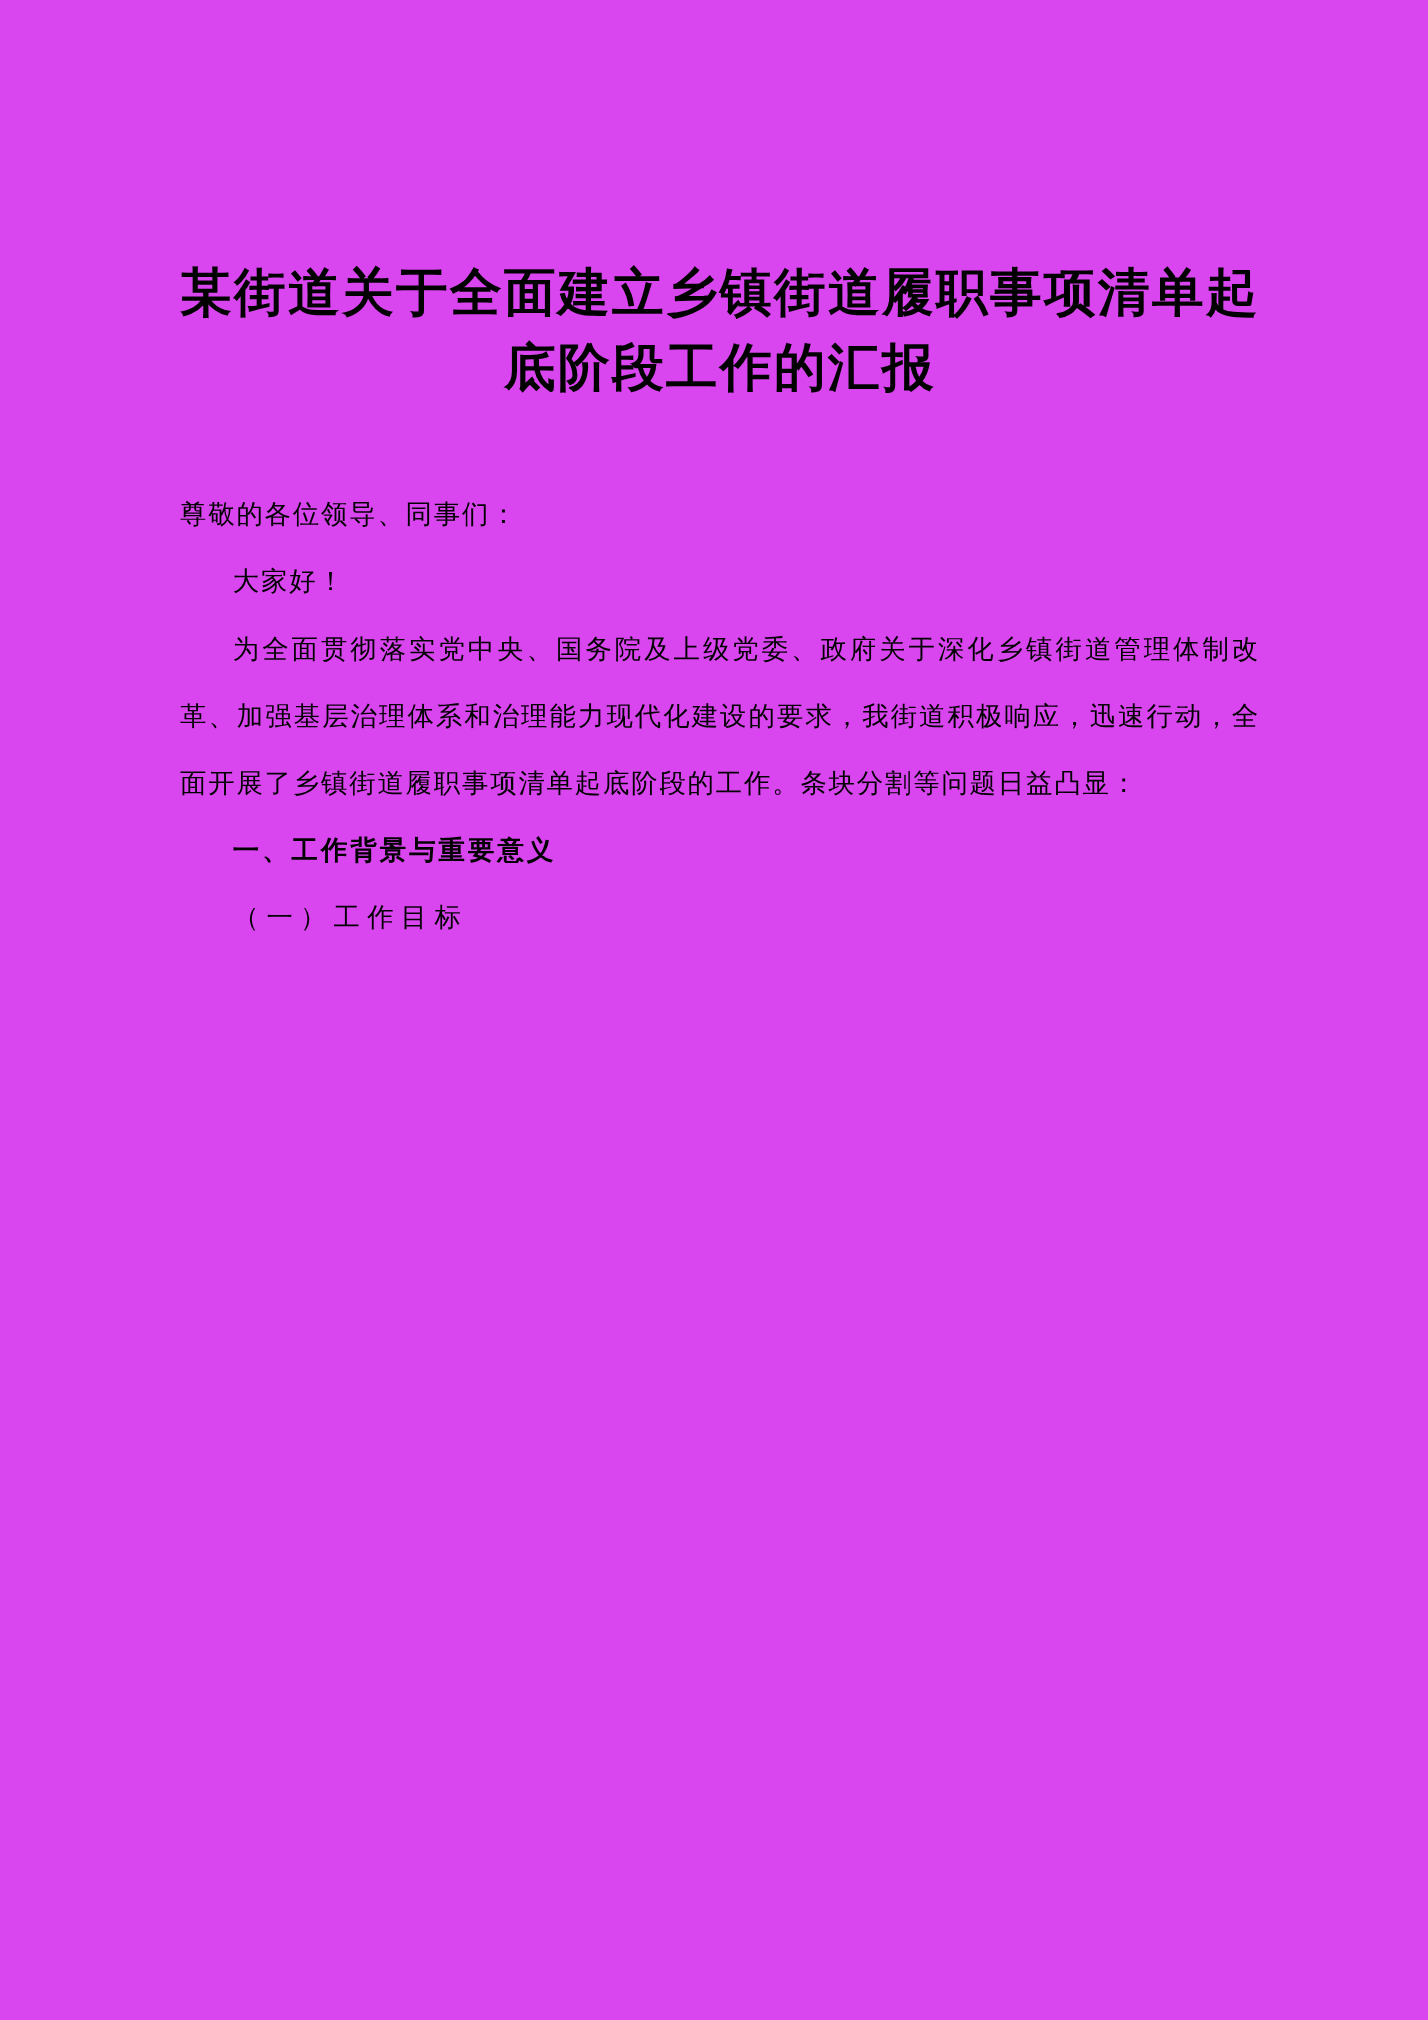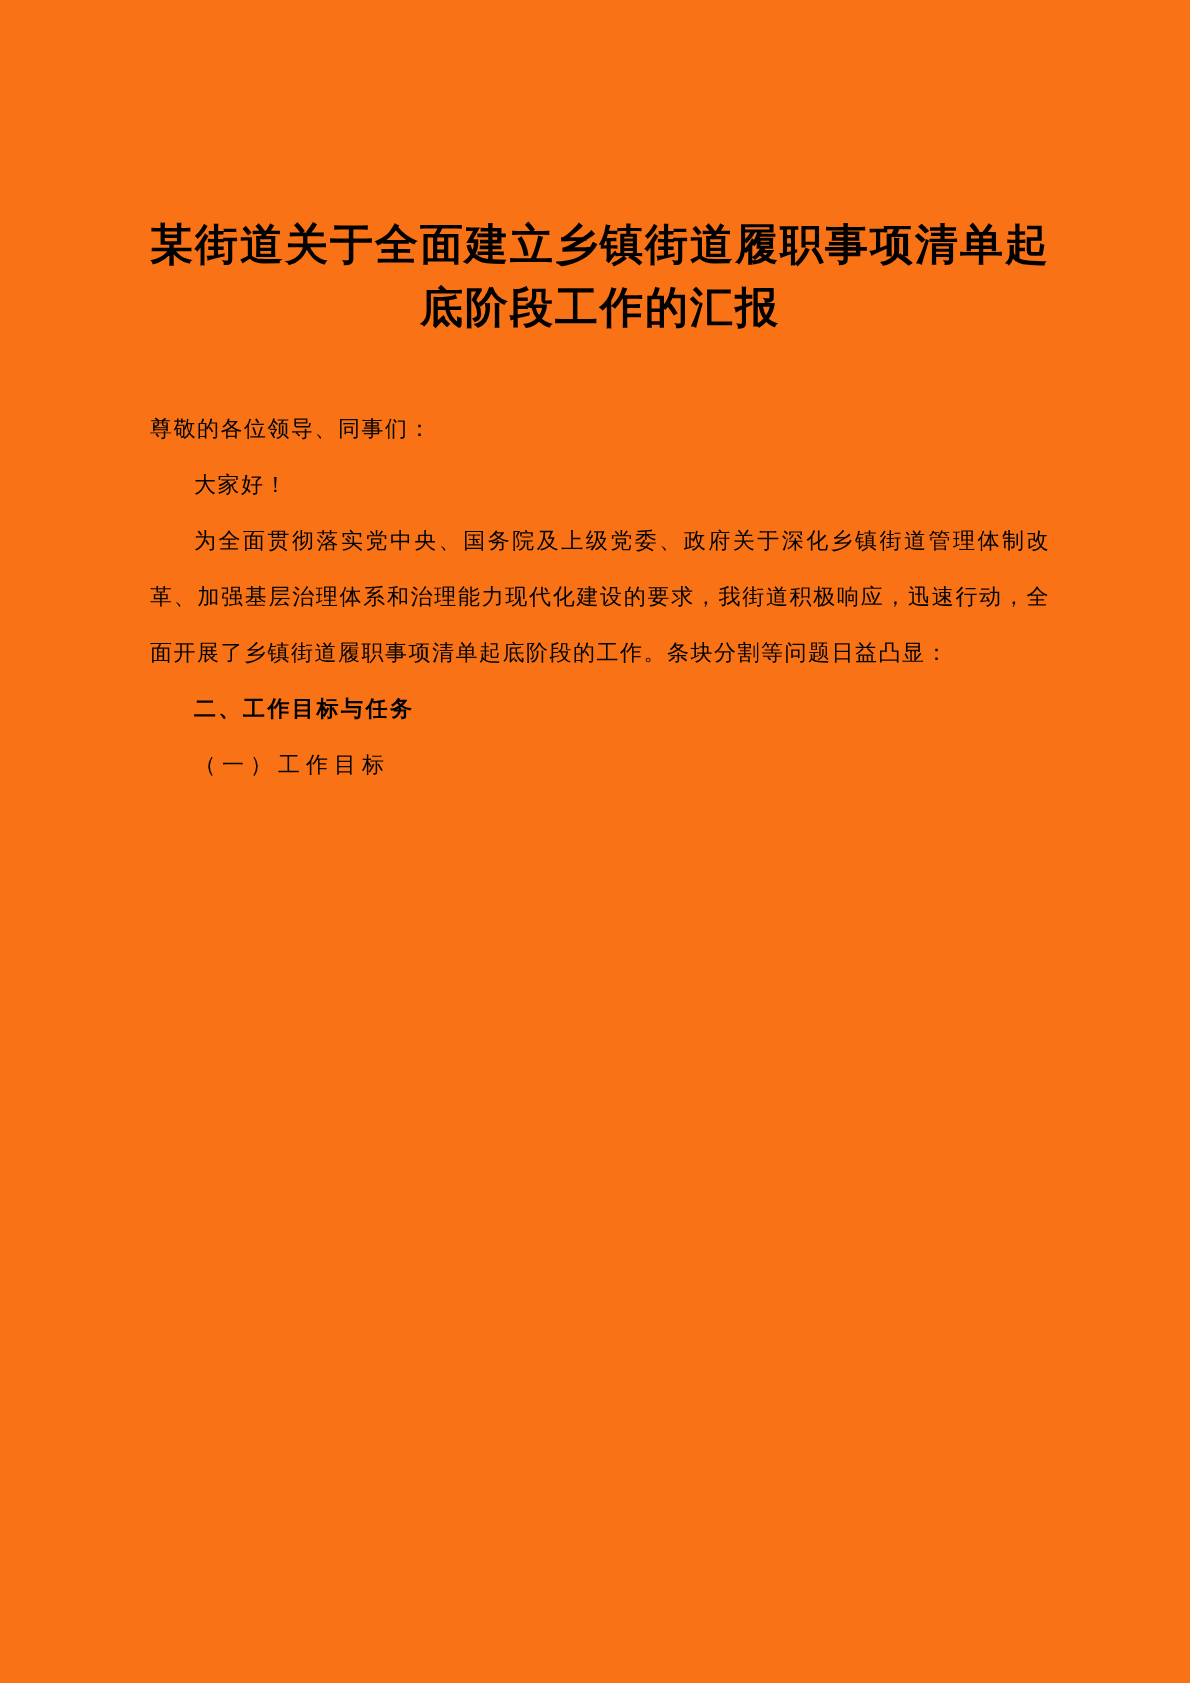--- a/index.html
+++ b/index.html
@@ -4,21 +4,21 @@
 <style>
   html, body {
     margin: 0;
     padding: 0;
     background: #ffffff;
   }
   .page {
     position: relative;
     width: 1190px;
     height: 1683px;
-    background: #f97316;
+    background: #d946ef;
     color: #000000;
     box-sizing: border-box;
     padding: 213px 140px 0 150px;
     font-family: "Liberation Serif", "DejaVu Serif", serif;
     overflow: hidden;
   }
   .doc-title {
     font-size: 43px;
     line-height: 63px;
     font-weight: bold;
@@ -55,16 +55,16 @@
 </style>
 </head>
 <body>
 
 <div class="page">
   <h1 class="doc-title">某街道关于全面建立乡镇街道履职事项清单起底阶段工作的汇报</h1>
   <main>
       <div class="block salutation">尊敬的各位领导、同事们：</div>
       <div class="block para">大家好！</div>
       <div class="block para">为全面贯彻落实党中央、国务院及上级党委、政府关于深化乡镇街道管理体制改革、加强基层治理体系和治理能力现代化建设的要求，我街道积极响应，迅速行动，全面开展了乡镇街道履职事项清单起底阶段的工作。条块分割等问题日益凸显：</div>
-      <div class="block h1">二、工作目标与任务</div>
+      <div class="block h1">一、工作背景与重要意义</div>
       <div class="block h2">（一）工作目标</div>
     </main>
 </div>
 
 </body></html>

